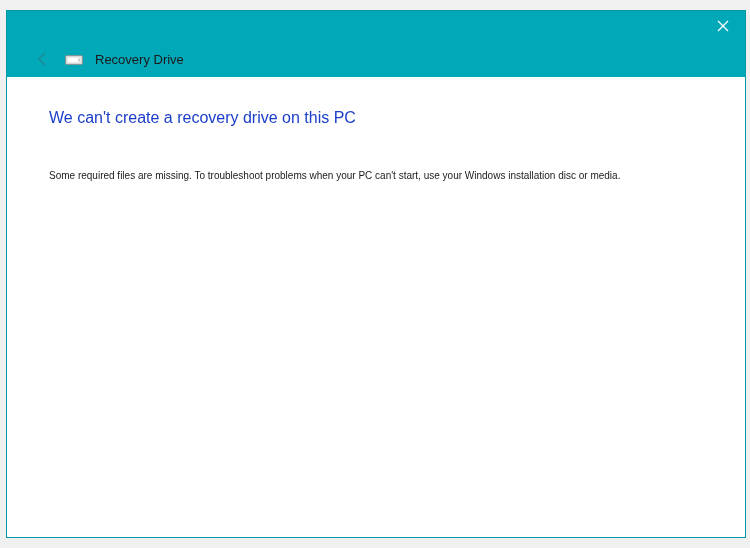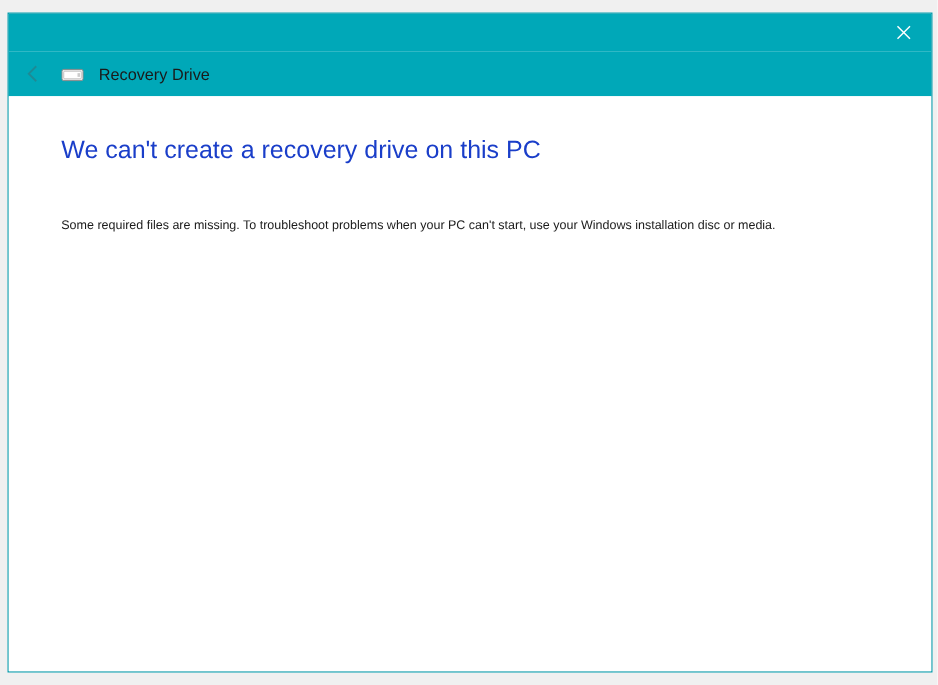--- a/index.html
+++ b/index.html
@@ -54,21 +54,21 @@
     }
     .close-btn svg {
       width: 12px;
       height: 12px;
     }
     .header {
       height: 36px;
       background: #00a8b8;
       display: flex;
       align-items: center;
-      padding-left: 10px;
+      padding-left: 26px;
       gap: 12px;
     }
     .back-btn {
       width: 20px;
       height: 20px;
       display: flex;
       align-items: center;
       justify-content: center;
       opacity: 0.35;
     }
@@ -87,21 +87,21 @@
       font-size: 13px;
       color: #1a1a1a;
       font-weight: 400;
     }
     .content {
       flex: 1;
       padding: 32px 42px;
       background: #ffffff;
     }
     .main-heading {
-      font-size: 20px;
+      font-size: 16px;
       color: #1a3ec9;
       font-weight: 400;
       margin-bottom: 42px;
     }
     .body-text {
       font-size: 10px;
       color: #1a1a1a;
       line-height: 1.35;
       max-width: 590px;
     }

